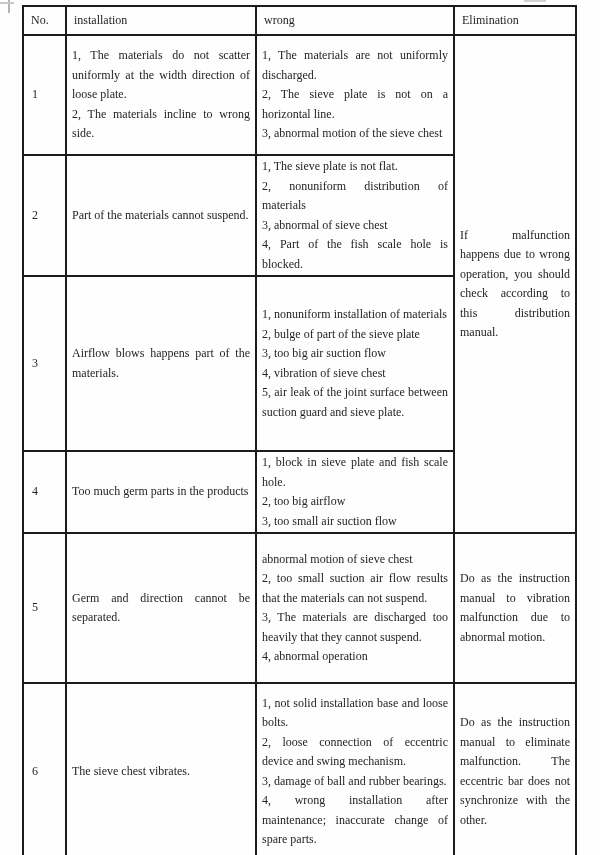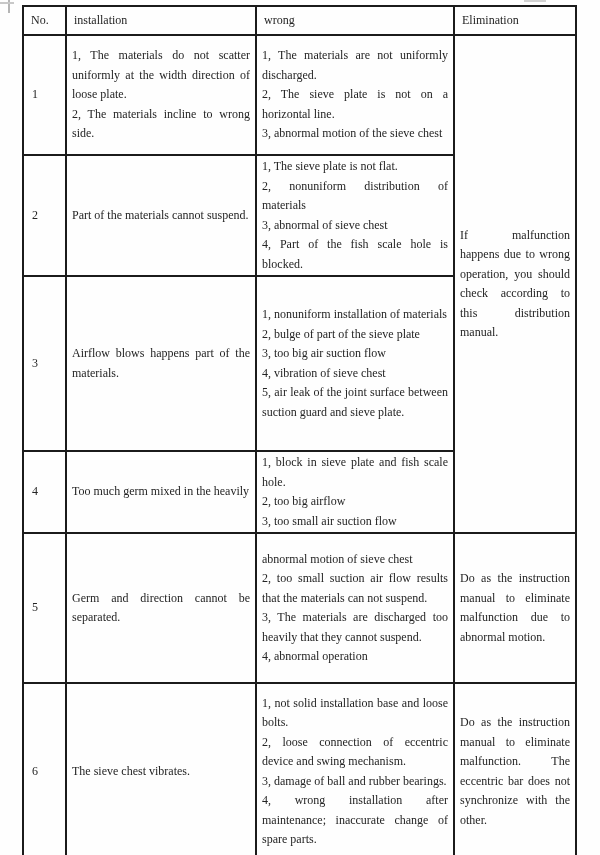--- a/index.html
+++ b/index.html
@@ -112,34 +112,34 @@
         <td class="mal-cell">Airflow blows happens part of the materials.</td>
         <td class="rea-cell">1, nonuniform installation of materials
 2, bulge of part of the sieve plate
 3, too big air suction flow
 4, vibration of sieve chest
 5, air leak of the joint surface between suction guard and sieve plate.</td>
       </tr>
 
       <tr class="r4">
         <td class="no-cell">4</td>
-        <td class="mal-cell">Too much germ mixed in the heavily</td>
+        <td class="mal-cell">Too much germ parts in the products</td>
         <td class="rea-cell">1, block in sieve plate and fish scale hole.
 2, too big airflow
 3, too small air suction flow</td>
       </tr>
 
       <tr class="r5">
         <td class="no-cell">5</td>
         <td class="mal-cell">Germ and direction cannot be separated.</td>
         <td class="rea-cell">abnormal motion of sieve chest
 2, too small suction air flow results that the materials can not suspend.
 3, The materials are discharged too heavily that they cannot suspend.
 4, abnormal operation</td>
-        <td class="eli-cell">Do as the instruction manual to eliminate malfunction due to abnormal motion.</td>
+        <td class="eli-cell">Do as the instruction manual to vibration malfunction due to abnormal motion.</td>
       </tr>
 
       <tr class="r6">
         <td class="no-cell">6</td>
         <td class="mal-cell">The sieve chest vibrates.</td>
         <td class="rea-cell">1, not solid installation base and loose bolts.
 2, loose connection of eccentric device and swing mechanism.
 3, damage of ball and rubber bearings.
 4, wrong installation after maintenance; inaccurate change of spare parts.</td>
         <td class="eli-cell">Do as the instruction manual to eliminate malfunction. The eccentric bar does not synchronize with the other.</td>

